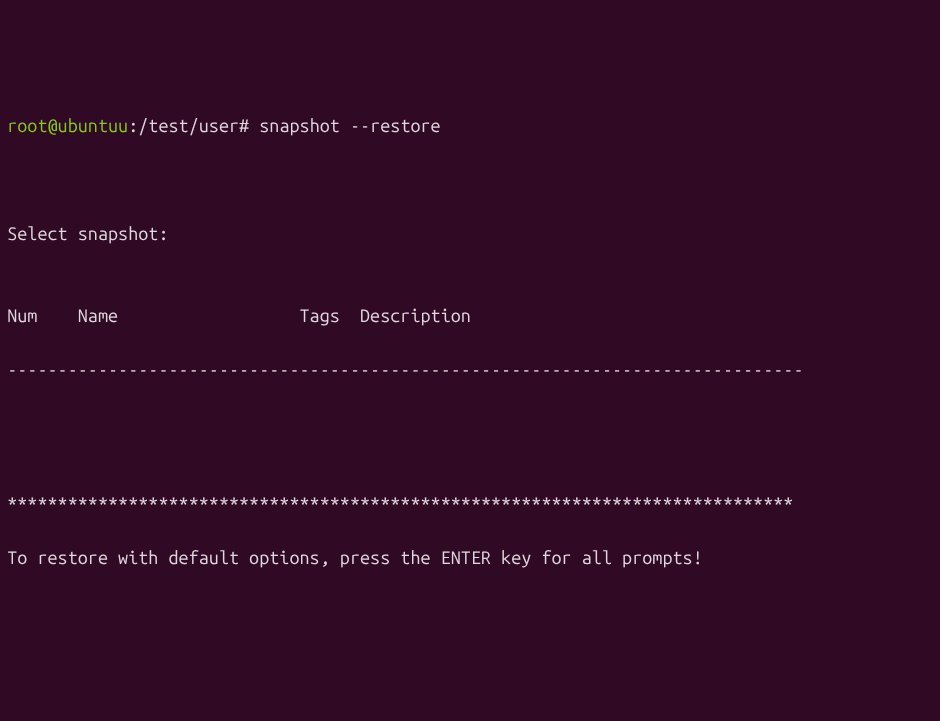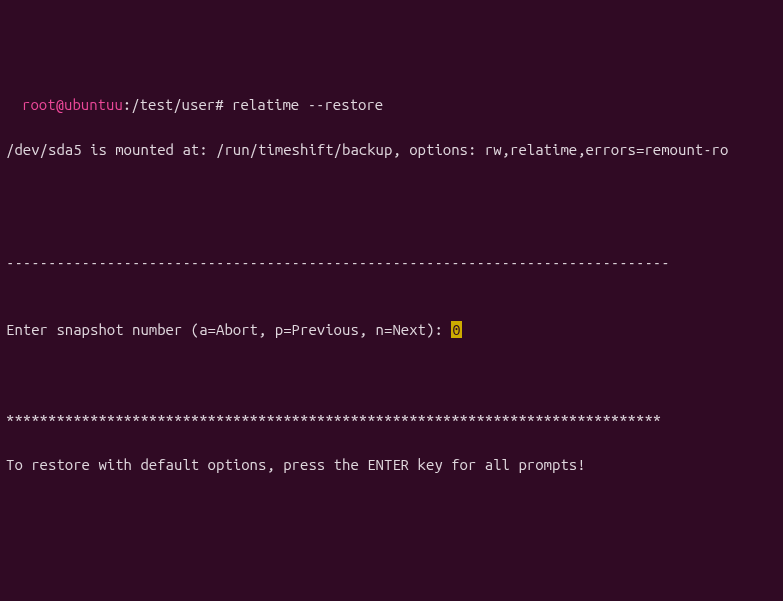--- a/index.html
+++ b/index.html
@@ -13,45 +13,44 @@
       font-family: 'Ubuntu Mono', 'DejaVu Sans Mono', 'Courier New', monospace;
       font-size: 15px;
       line-height: 1.5;
       padding: 4px 6px;
       width: 783px;
       height: 601px;
       overflow: hidden;
       white-space: pre;
     }
     .prompt-user {
-      color: #ec4899;
-      margin-left: 16px;
+      color: #84cc16;
     }
     .highlight {
       background-color: #cdab00;
       color: #300a24;
       padding: 0 1px;
     }
     .line {
       display: block;
     }
   </style>
 </head>
 <body>
 
 
 
-<div><span class="line"><span class="prompt-user">root@ubuntuu</span>:<span>/test/user</span><span>#</span> <span>relatime --restore</span></span>
-<span class="line">/dev/sda5 is mounted at: /run/timeshift/backup, options: rw,relatime,errors=remount-ro</span>
+<div><span class="line"><span class="prompt-user">root@ubuntuu</span>:<span>/test/user</span><span>#</span> <span>snapshot --restore</span></span>
 
 
+<span class="line">Select snapshot:</span>
 
+<span class="line">Num    Name                  Tags  Description</span>
 <span class="line">-------------------------------------------------------------------------------</span>
 
-<span class="line"><span>Enter snapshot number (a=Abort, p=Previous, n=Next): </span><span class="highlight">0</span></span>
 
 
 <span class="line">******************************************************************************</span>
 <span class="line">To restore with default options, press the ENTER key for all prompts!</span>
 
 
 
 
 
 

